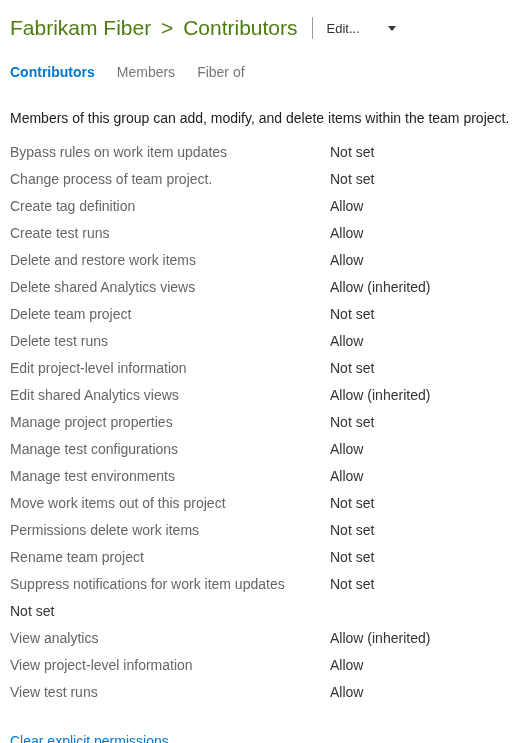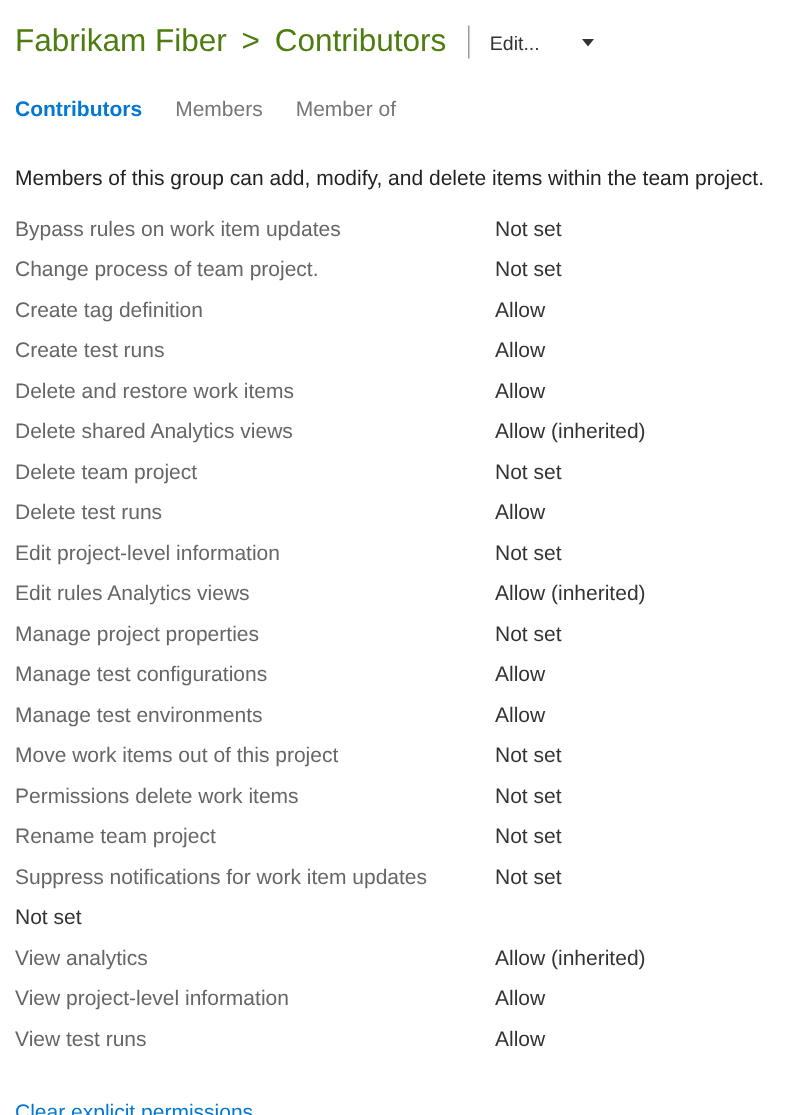--- a/index.html
+++ b/index.html
@@ -103,21 +103,21 @@
   <div class="divider"></div>
   <div class="edit-dropdown">
     <span>Edit...</span>
     <span class="caret"></span>
   </div>
 </div>
 
 <div class="tabs">
   <div class="tab active">Contributors</div>
   <div class="tab">Members</div>
-  <div class="tab">Member of</div>
+  <div class="tab">Fiber of</div>
 </div>
 
 <div class="description">Members of this group can add, modify, and delete items within the team project.</div>
 
 <div class="perm-table" id="perm-table">
     <div class="perm-row">
       <div class="perm-name">Bypass rules on work item updates</div>
       <div class="perm-value">Not set</div>
     </div>
     <div class="perm-row">
@@ -146,21 +146,21 @@
     </div>
     <div class="perm-row">
       <div class="perm-name">Delete test runs</div>
       <div class="perm-value">Allow</div>
     </div>
     <div class="perm-row">
       <div class="perm-name">Edit project-level information</div>
       <div class="perm-value">Not set</div>
     </div>
     <div class="perm-row">
-      <div class="perm-name">Edit rules Analytics views</div>
+      <div class="perm-name">Edit shared Analytics views</div>
       <div class="perm-value">Allow (inherited)</div>
     </div>
     <div class="perm-row">
       <div class="perm-name">Manage project properties</div>
       <div class="perm-value">Not set</div>
     </div>
     <div class="perm-row">
       <div class="perm-name">Manage test configurations</div>
       <div class="perm-value">Allow</div>
     </div>

